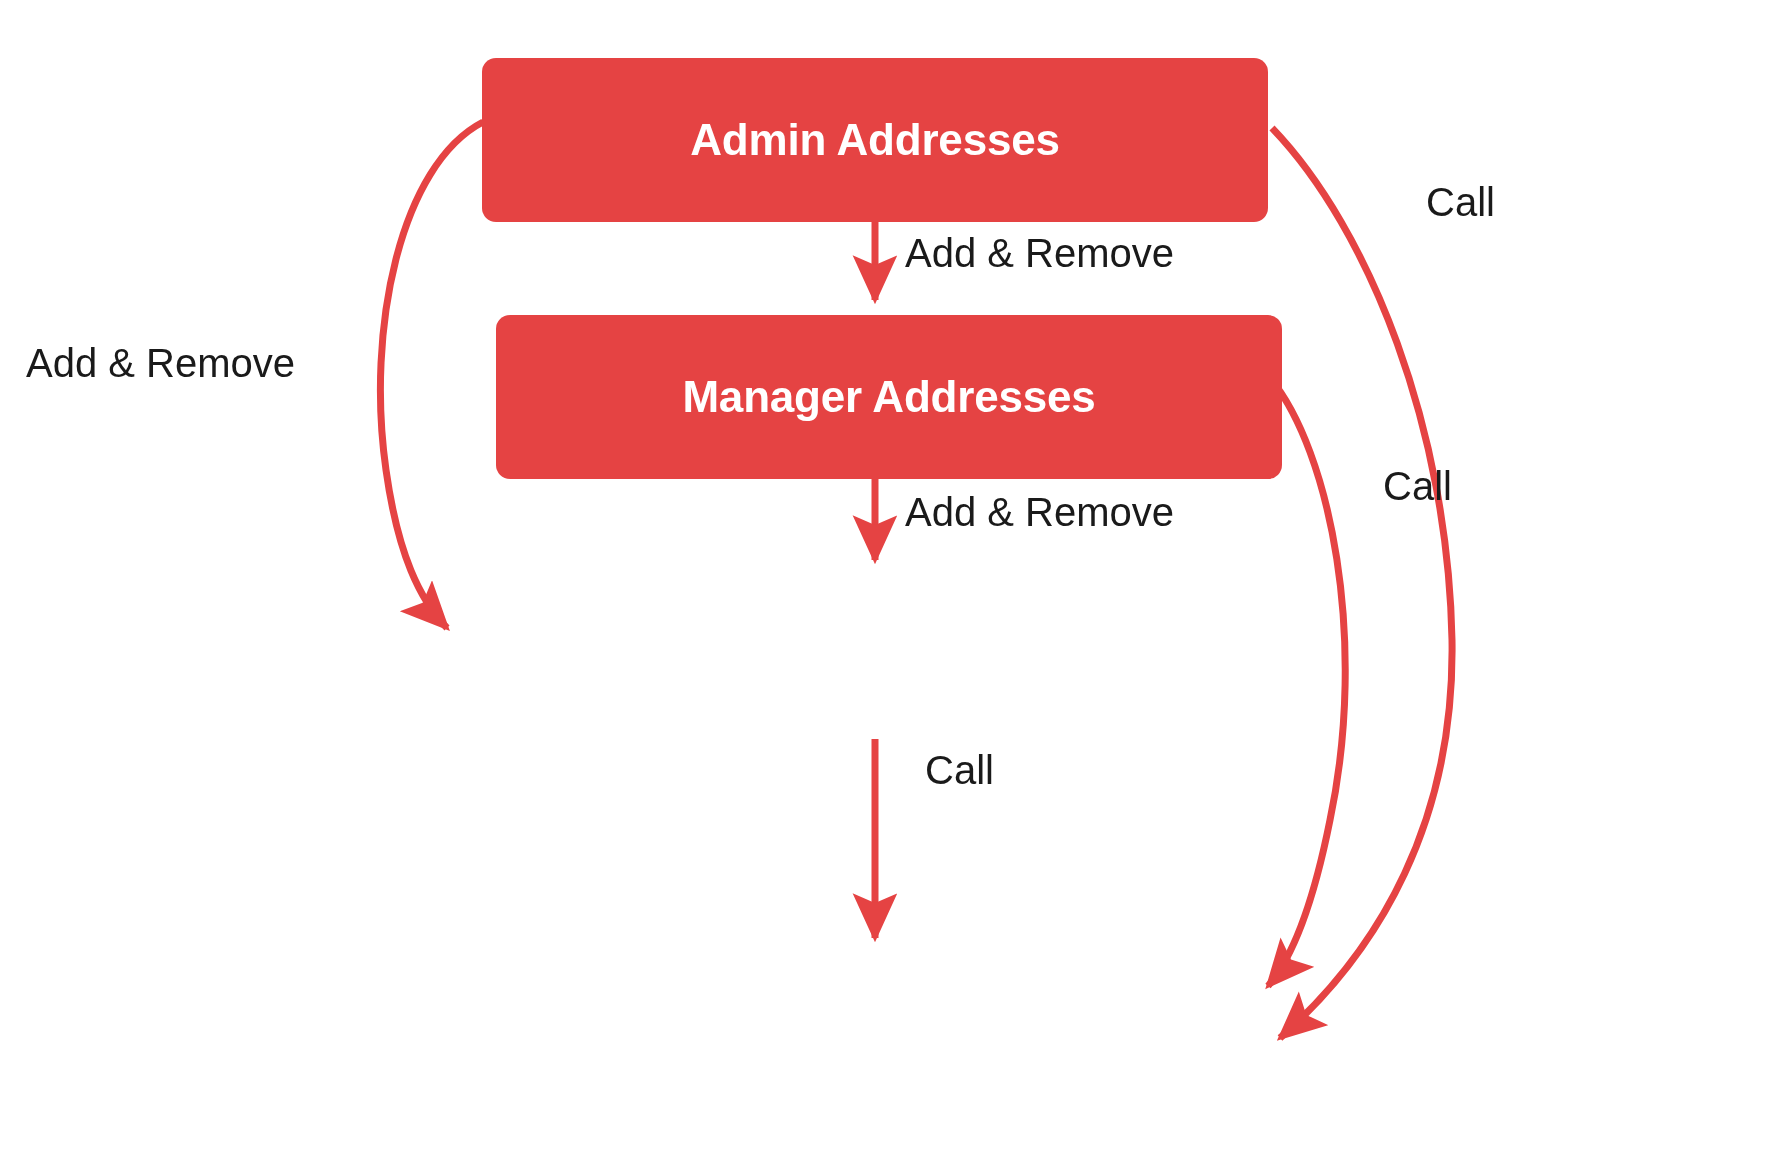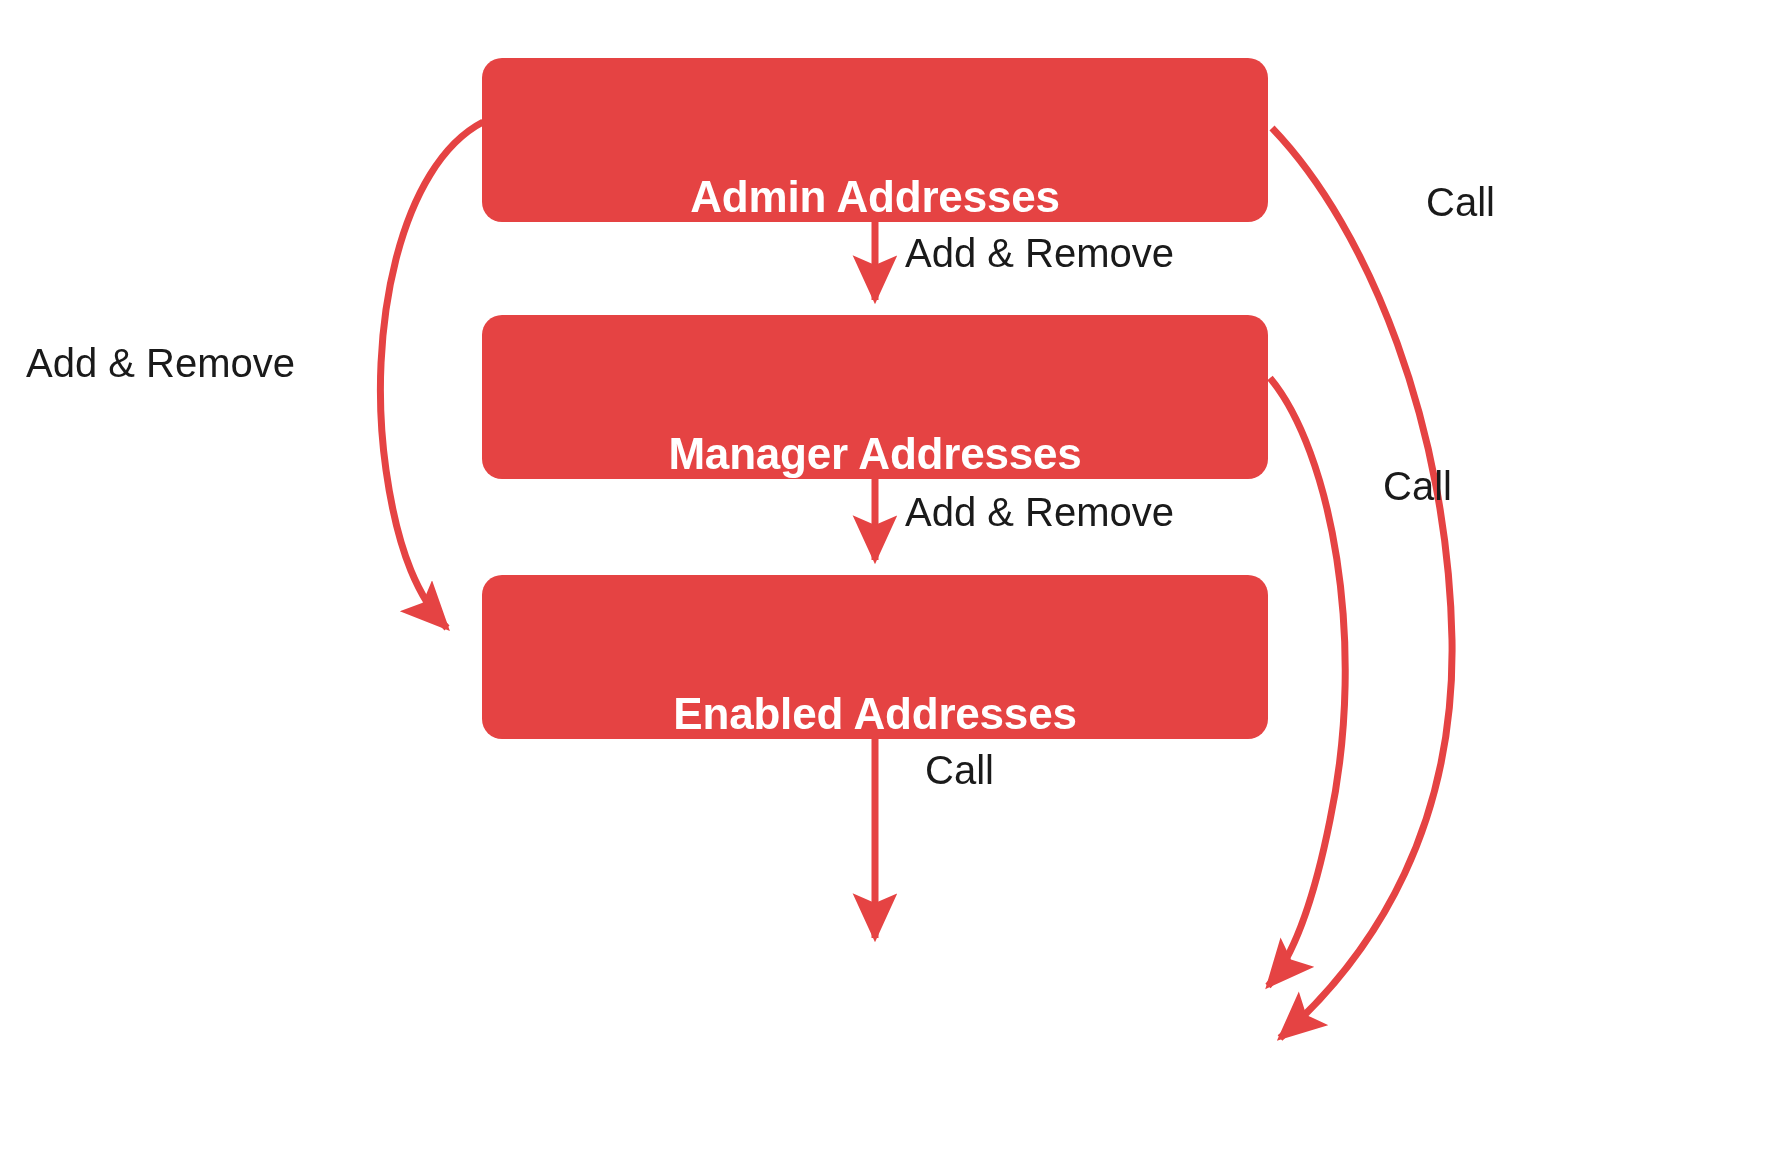--- a/index.html
+++ b/index.html
@@ -22,23 +22,23 @@
     left: 0;
     top: 0;
     width: 1766px;
     height: 1168px;
     pointer-events: none;
   }
   .node {
     position: absolute;
     box-sizing: border-box;
     display: flex;
-    align-items: flex-end;
+    align-items: center;
     justify-content: center;
-    border-radius: 20px;
+    border-radius: 14px;
     color: #ffffff;
     font-weight: bold;
     font-size: 44px;
     letter-spacing: -0.2px;
     font-family: "Liberation Sans", sans-serif;
   }
   .node-label {
     pointer-events: none;
   }
   .edge-label {
@@ -84,27 +84,24 @@
 
     <g>
       <path d="M1272,128 C1370,230 1448,430 1452,640 C1455,820 1380,950 1280,1038" stroke="#e54343" stroke-width="7" fill="none" marker-end="url(#arrowhead)"></path>
     </g>
   </svg>
 
   <div class="node" style="left: 482px; top: 58px; width: 786px; height: 164px; background: rgb(229, 67, 67); color: rgb(255, 255, 255);">
     <span class="node-label">Admin Addresses</span>
   </div>
 
-  <div class="node" style="left: 482px; top: 315px; width: 786px; height: 164px; background: rgb(229, 67, 67); color: rgb(255, 255, 255);">
+  <div class="node" style="left: 496px; top: 315px; width: 786px; height: 164px; background: rgb(229, 67, 67); color: rgb(255, 255, 255);">
     <span class="node-label">Manager Addresses</span>
   </div>
 
-  <div class="node" style="left: 482px; top: 575px; width: 786px; height: 164px; background: rgb(229, 67, 67); color: rgb(255, 255, 255);">
-    <span class="node-label">Enabled Addresses</span>
-  </div>
 
 
   <div class="edge-label" style="left: 905px; top: 231px; color: rgb(26, 26, 26);">Add &amp; Remove</div>
 
   <div class="edge-label" style="left: 905px; top: 490px; color: rgb(26, 26, 26);">Add &amp; Remove</div>
 
   <div class="edge-label" style="left: 26px; top: 341px; color: rgb(26, 26, 26);">Add &amp; Remove</div>
 
   <div class="edge-label" style="left: 925px; top: 748px; color: rgb(26, 26, 26);">Call</div>
 

